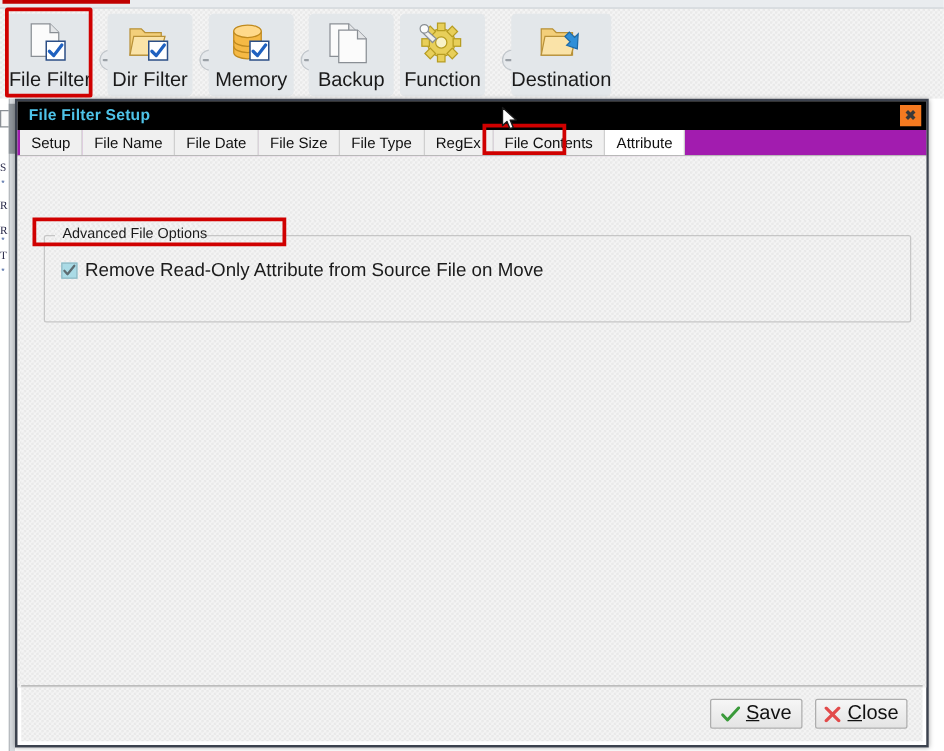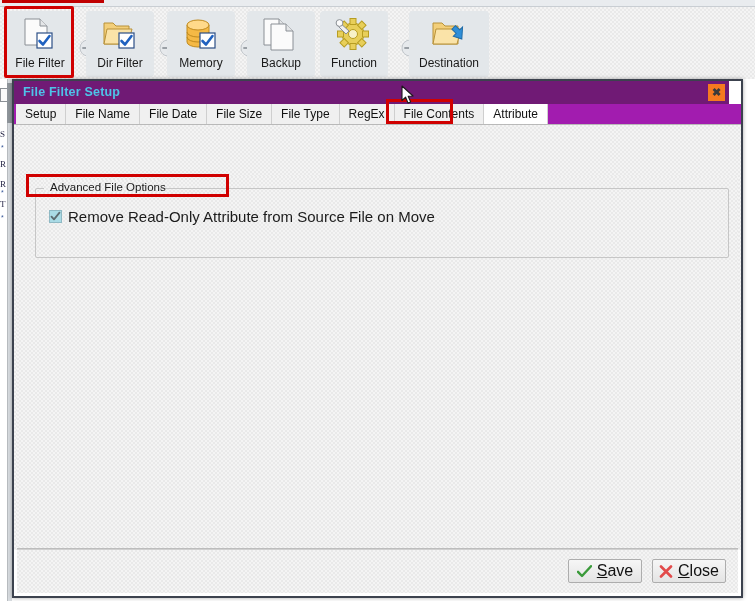--- a/index.html
+++ b/index.html
@@ -37,21 +37,21 @@
   
   #toolbar {
     position:absolute; left:0; top:7px; width:755px; height:72px;
   }
   .tb-item {
     position:absolute; top:4px; width:68px; height:66px;
     background:#e3e7ea; border-radius:4px;
     display:flex; flex-direction:column; align-items:center; justify-content:flex-start;
     padding-top:5px;
   }
-  .tb-label { font-size:12px; color:#1a1a1a; margin-top:2px; white-space:nowrap; }
+  .tb-label { font-size:16px; color:#1a1a1a; margin-top:2px; white-space:nowrap; }
   .tb-ico { width:40px; height:38px; position:relative; }
   .tb-arrow {
     position:absolute; top:32px; width:18px; height:18px;
   }
 
   
   #hl-filefilter {
     position:absolute; left:4px; top:6px; width:70px; height:72px;
     border:3px solid #d00000; border-radius:2px; z-index:5;
   }
@@ -79,22 +79,22 @@
   
   #bg-right { position:absolute; left:743px; top:79px; width:12px; height:522px; background:#ffffff; }
 
   
   #dialog {
     position:absolute; left:12px; top:79px; width:731px; height:519px;
     border:2px solid #3c424e; background:#ffffff;
     box-shadow:0 0 4px rgba(0,0,0,.35);
   }
   #titlebar {
-    position:absolute; left:0; top:0; right:12px; height:23px;
-    background:#701a75;
+    position:absolute; left:0; top:0; right:0; height:23px;
+    background:#000000;
   }
   #title-text {
     position:absolute; left:9px; top:4px;
     color:#4ec3e8; font-size:12.5px; font-weight:bold;
     letter-spacing:.2px;
   }
   #btn-close-x {
     position:absolute; right:4px; top:3px; width:17px; height:17px;
     background:#f57a20; display:flex; align-items:center; justify-content:center;
     color:#3a3a3a; font-size:11px; font-weight:bold; cursor:pointer;

